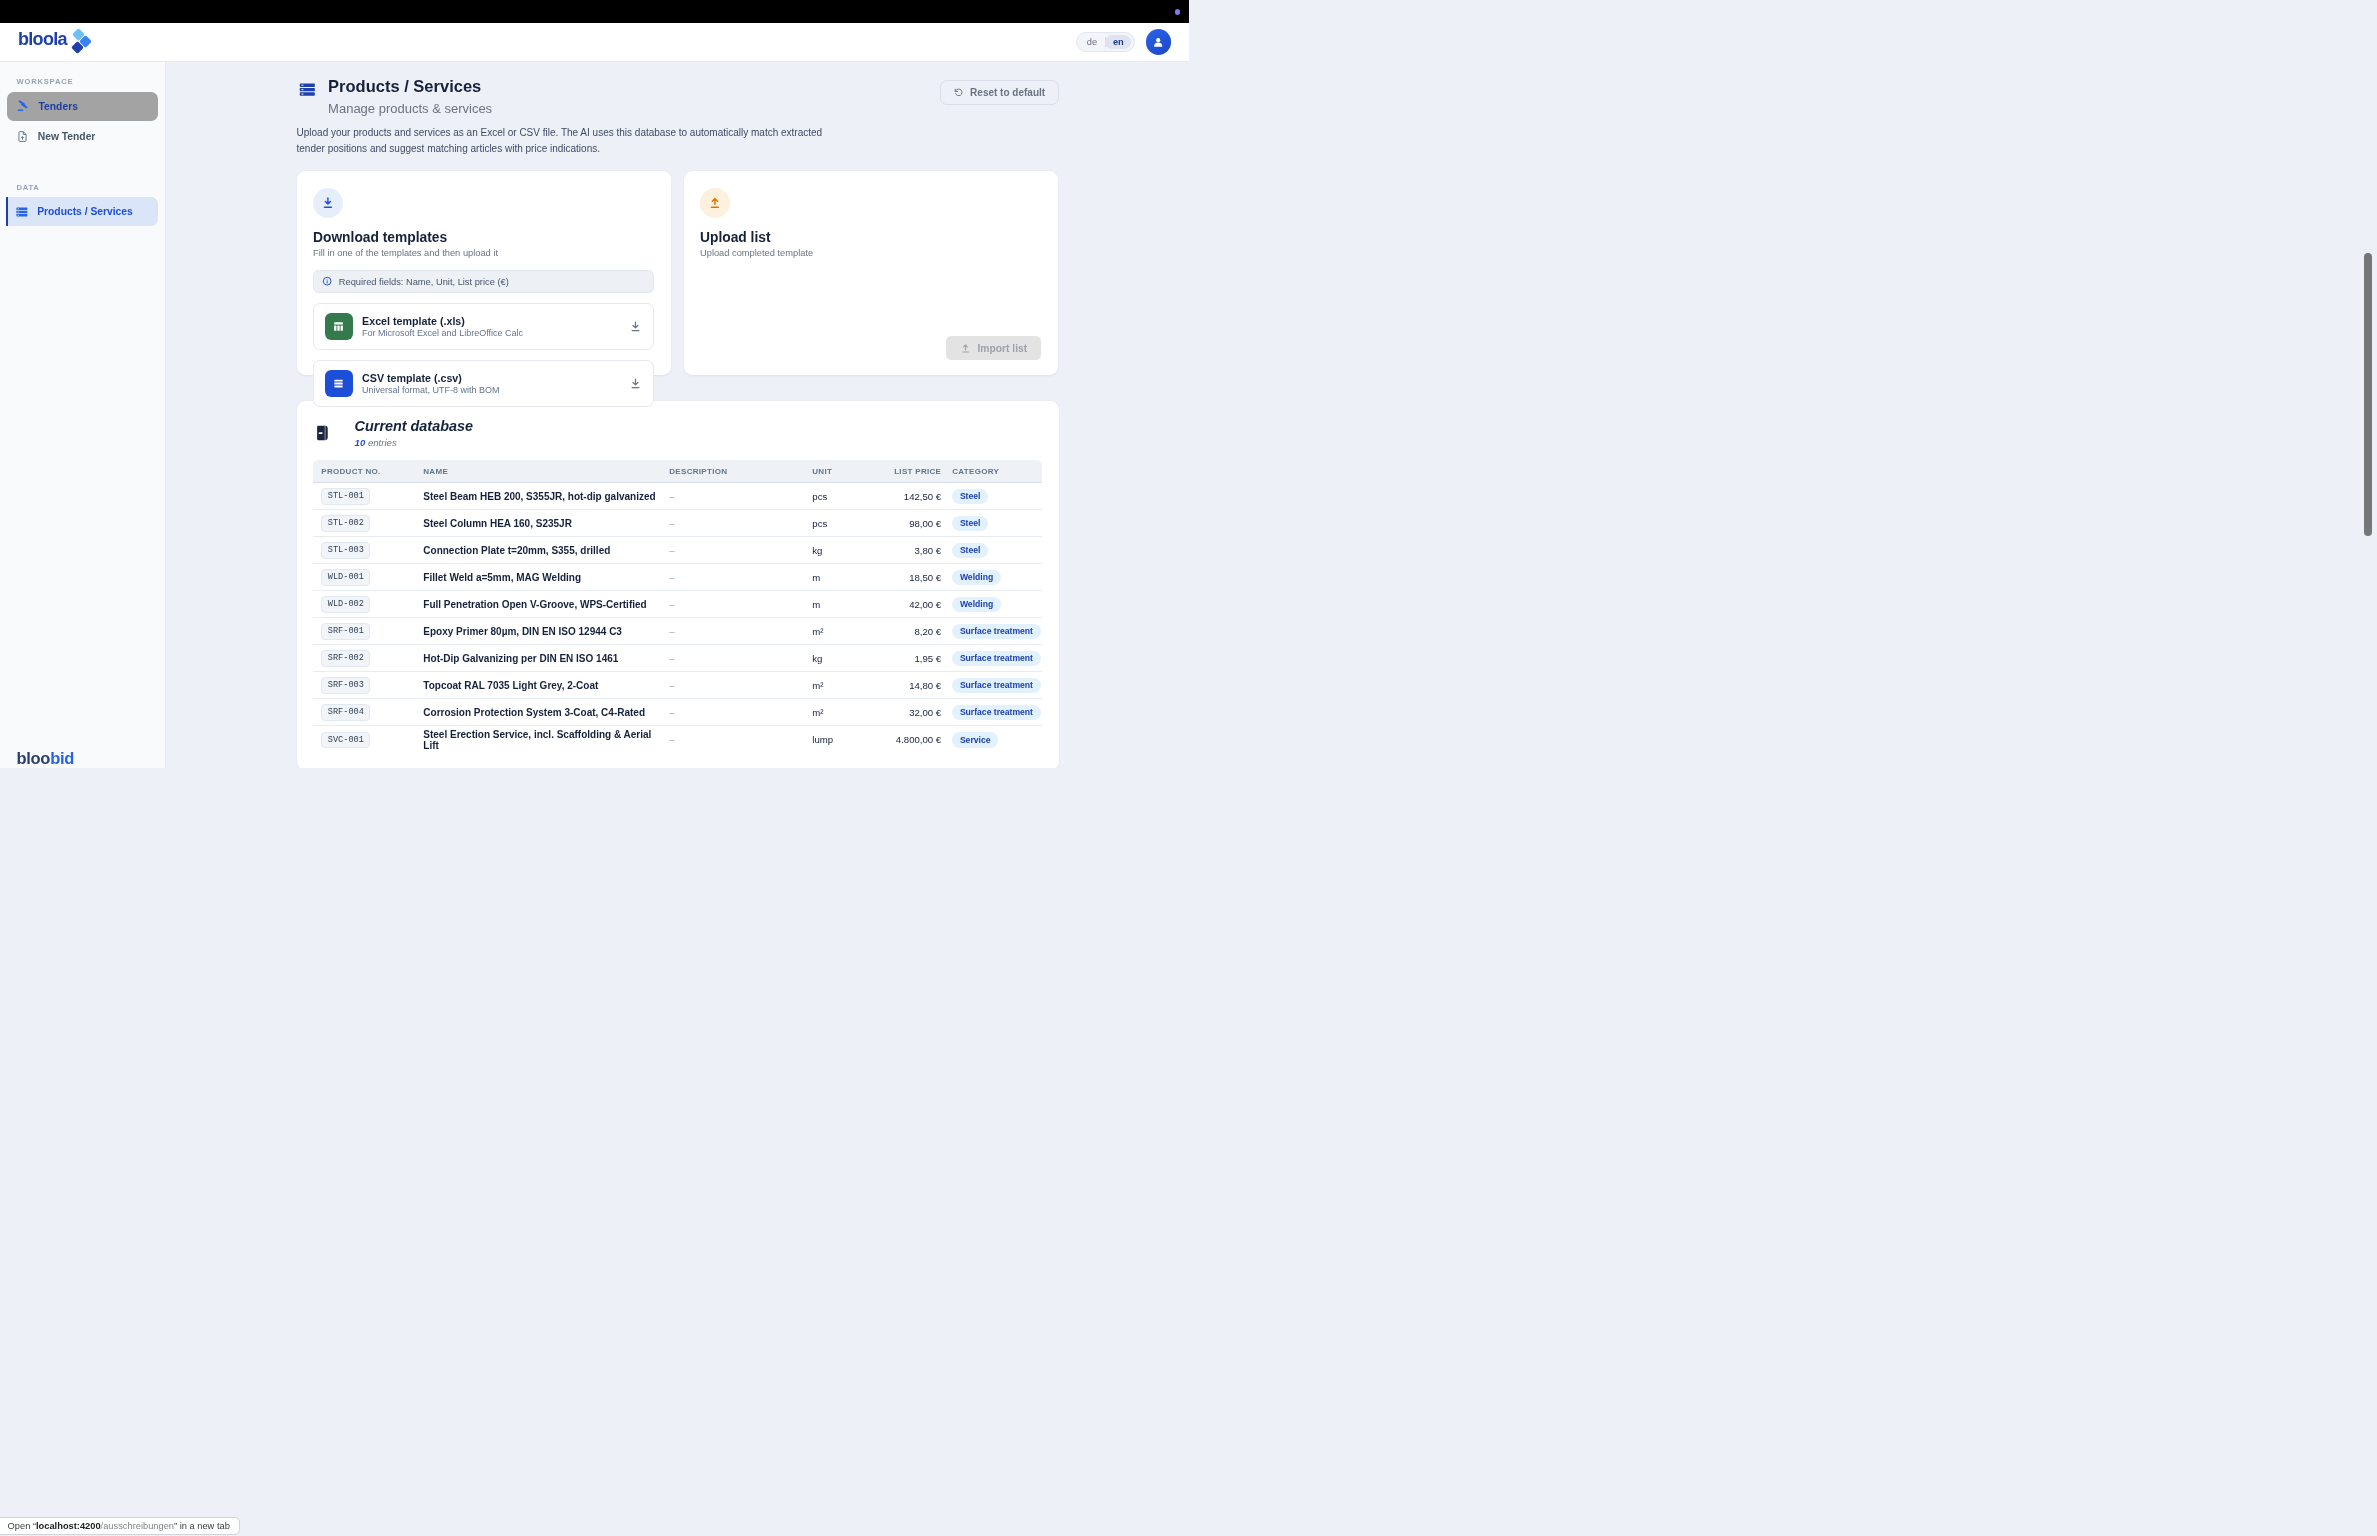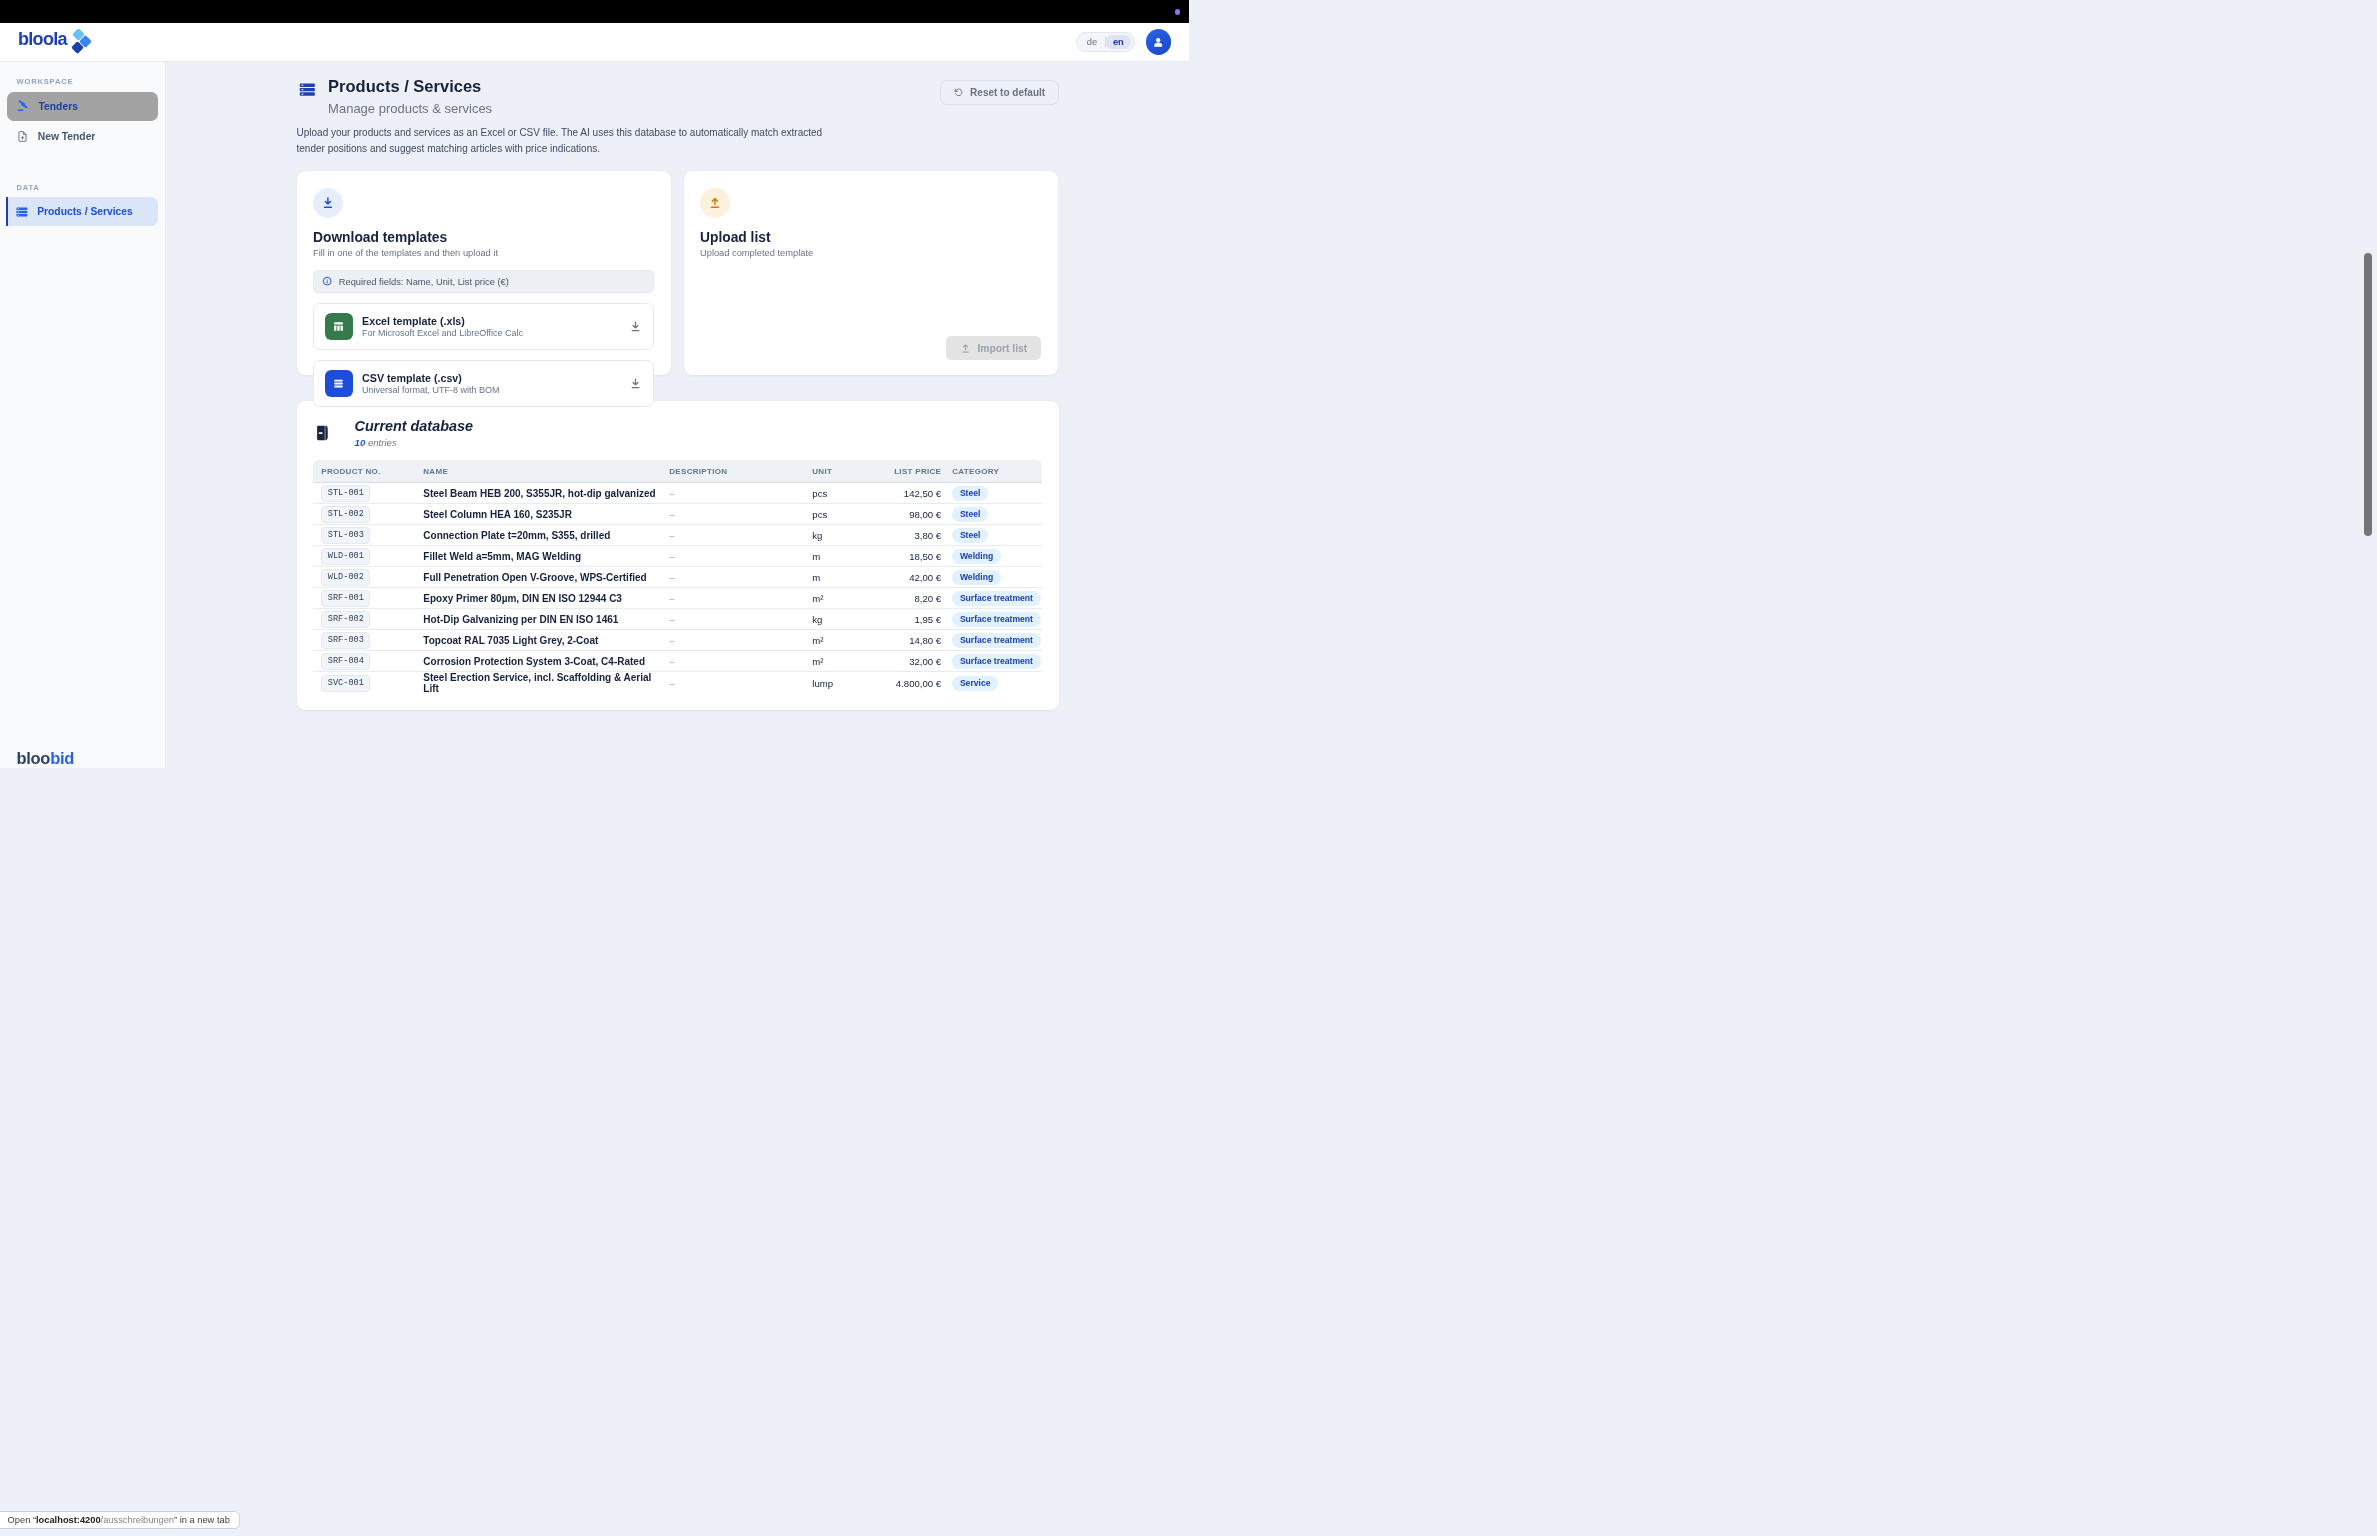--- a/index.html
+++ b/index.html
@@ -89,33 +89,33 @@
   .db-head { display:flex; gap:23px; align-items:center;font-style:italic; }
   .db-title { font-size:14.4px; font-weight:700; color:#16213c; }
   .db-entries { font-size:9.6px; margin-top:2.8px; color:#6b7280; }
   .db-entries b { color:#1d4ed8; font-weight:700; }
   .db-table { margin-top:12.4px; }
   .db-table-header, .db-row { display:grid; grid-template-columns:102px 246px 143px 63px 77px 1fr; align-items:center; }
   .db-table-header { background:#eef1f6; border-radius:5.5px 5.5px 0 0; height:23.4px;
     border-bottom:0.7px solid #d7dce8; }
   .db-table-header .th { font-size:8px; font-weight:700; letter-spacing:0.3px; text-transform:uppercase;
     color:#64748b; padding-left:8.3px; }
-  .db-row { height:21px; border-bottom:0.7px solid #e7ebf2; }
+  .db-row { height:27px; border-bottom:0.7px solid #e7ebf2; }
   .db-row:last-child { border-bottom:none; }
   .cell { padding-left:8.3px; font-size:9.6px; color:#16213c; }
   .pn-badge { display:inline-block; font-family:"Liberation Mono", monospace; font-size:8.6px; color:#334155;
     background:#f1f5f9; border:0.7px solid #e2e8f0; border-radius:4.1px; padding:2.1px 5.5px; }
   .name-cell { font-weight:600; font-size:10px; }
   .desc-cell { color:#94a3b8; }
   .price-cell { text-align:right; padding-right:2.8px; }
   .cat-badge { display:inline-block; background:#e1f1fd; color:#1e40af; font-size:8.6px; font-weight:700;
     border-radius:687px; padding:2.8px 7.6px; }
 
   
-  .status-tip { position:fixed; left:0; bottom:7px; background:#fff; border:0.7px solid #d0d4da;
+  .status-tip { position:fixed; left:0; bottom:1px; background:#fff; border:0.7px solid #d0d4da;
     border-left:none; border-radius:0 5.5px 5.5px 0; padding:2.8px 9px 3.4px 7.6px; font-size:9.3px; color:#3c4043; z-index:30;
     white-space:nowrap; }
   .status-tip .host { color:#202124; font-weight:700; }
   .status-tip .path { color:#80868b; }
   .scrollbar-thumb { position:fixed; right:5.5px; top:253px; width:7.6px; height:283px; background:#747678; border-radius:4.1px; z-index:25; }
 </style>
 </head>
 <body>
 
 <div class="chrome-bar">

